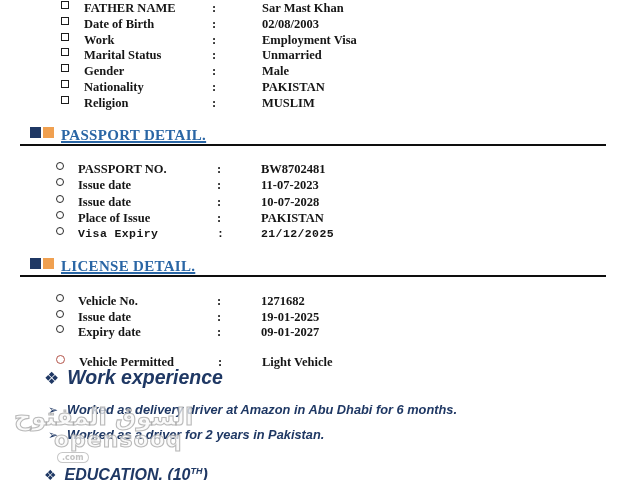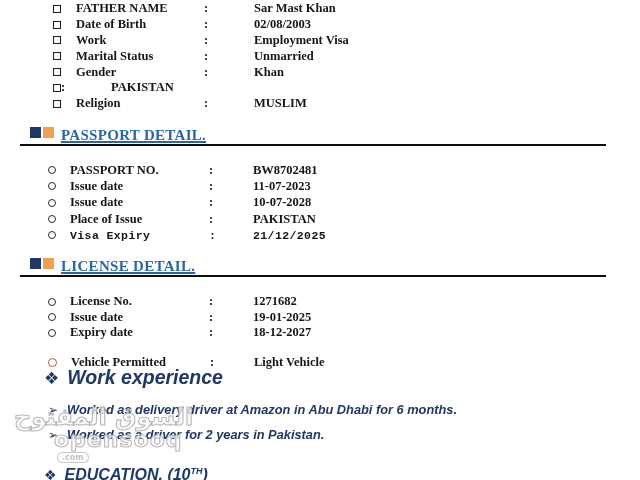--- a/index.html
+++ b/index.html
@@ -4,21 +4,21 @@
 <style>
   * { margin:0; padding:0; box-sizing:border-box; }
   html,body { width:640px; height:480px; background:#ffffff; }
   .page {
     position:relative; width:640px; height:480px; background:#ffffff;
     overflow:hidden; font-family:"Liberation Serif", serif; color:#161616;
   }
 
   
   .rows { position:absolute; left:0; width:640px; }
-  .drow { display:flex; align-items:center; height:15.8px; }
+  .drow { display:flex; height:15.8px;padding-left:8px; }
   .circ-rows .drow { height:16.3px; }
   .lic-rows .drow { height:15.6px; }
   .sq  { flex:none; width:8px; height:8px; border:1.6px solid #1c1c1c; margin-left:53px; }
   .ci  { flex:none; width:8px; height:8px; border:1.5px solid #2a2a2a; border-radius:50%; margin-left:48px; }
   .ci.accent { border-color:#b3544a; width:9px; height:9px; }
   .dlabel { font-weight:bold; font-size:12.5px; margin-left:15px; width:128px; white-space:nowrap; }
   .circ-rows .dlabel { margin-left:14px; width:139px; }
   .dsep   { font-weight:bold; font-size:12.5px; width:50px; }
   .circ-rows .dsep { width:44px; }
   .dvalue { font-weight:bold; font-size:12.5px; white-space:nowrap; }
@@ -101,24 +101,25 @@
     <div class="drow">
       <span class="sq"></span>
       <span class="dlabel">Marital Status</span>
       <span class="dsep">:</span>
       <span class="dvalue">Unmarried</span>
     </div>
     <div class="drow">
       <span class="sq"></span>
       <span class="dlabel">Gender</span>
       <span class="dsep">:</span>
-      <span class="dvalue">Khan</span>
-    </div>
-    <div class="drow">
-      <span class="sq"></span>
+      <span class="dvalue">Male</span>
+    </div>
+    <div class="drow">
+      <span class="sq"></span>
+      <span class="dlabel">Nationality</span>
       <span class="dsep">:</span>
       <span class="dvalue">PAKISTAN</span>
     </div>
     <div class="drow">
       <span class="sq"></span>
       <span class="dlabel">Religion</span>
       <span class="dsep">:</span>
       <span class="dvalue">MUSLIM</span>
     </div>
   </div>
@@ -164,35 +165,35 @@
 
   <div class="sect-head" style="top:258px">
     <span class="sq-navy"></span>
     <span class="sq-orange"></span>
     <span class="sect-title">LICENSE DETAIL.</span>
   </div>
 
   <div class="rows circ-rows lic-rows" style="top:294px">
     <div class="drow">
       <span class="ci"></span>
-      <span class="dlabel">License No.</span>
+      <span class="dlabel">Vehicle No.</span>
       <span class="dsep">:</span>
       <span class="dvalue">1271682</span>
     </div>
     <div class="drow">
       <span class="ci"></span>
       <span class="dlabel">Issue date</span>
       <span class="dsep">:</span>
       <span class="dvalue">19-01-2025</span>
     </div>
     <div class="drow">
       <span class="ci"></span>
       <span class="dlabel">Expiry date</span>
       <span class="dsep">:</span>
-      <span class="dvalue">18-12-2027</span>
+      <span class="dvalue">09-01-2027</span>
     </div>
     <div class="drow gap-top">
       <span class="ci accent"></span>
       <span class="dlabel">Vehicle Permitted</span>
       <span class="dsep">:</span>
       <span class="dvalue">Light Vehicle</span>
     </div>
   </div>
 
   <div class="blue-head work-head">

